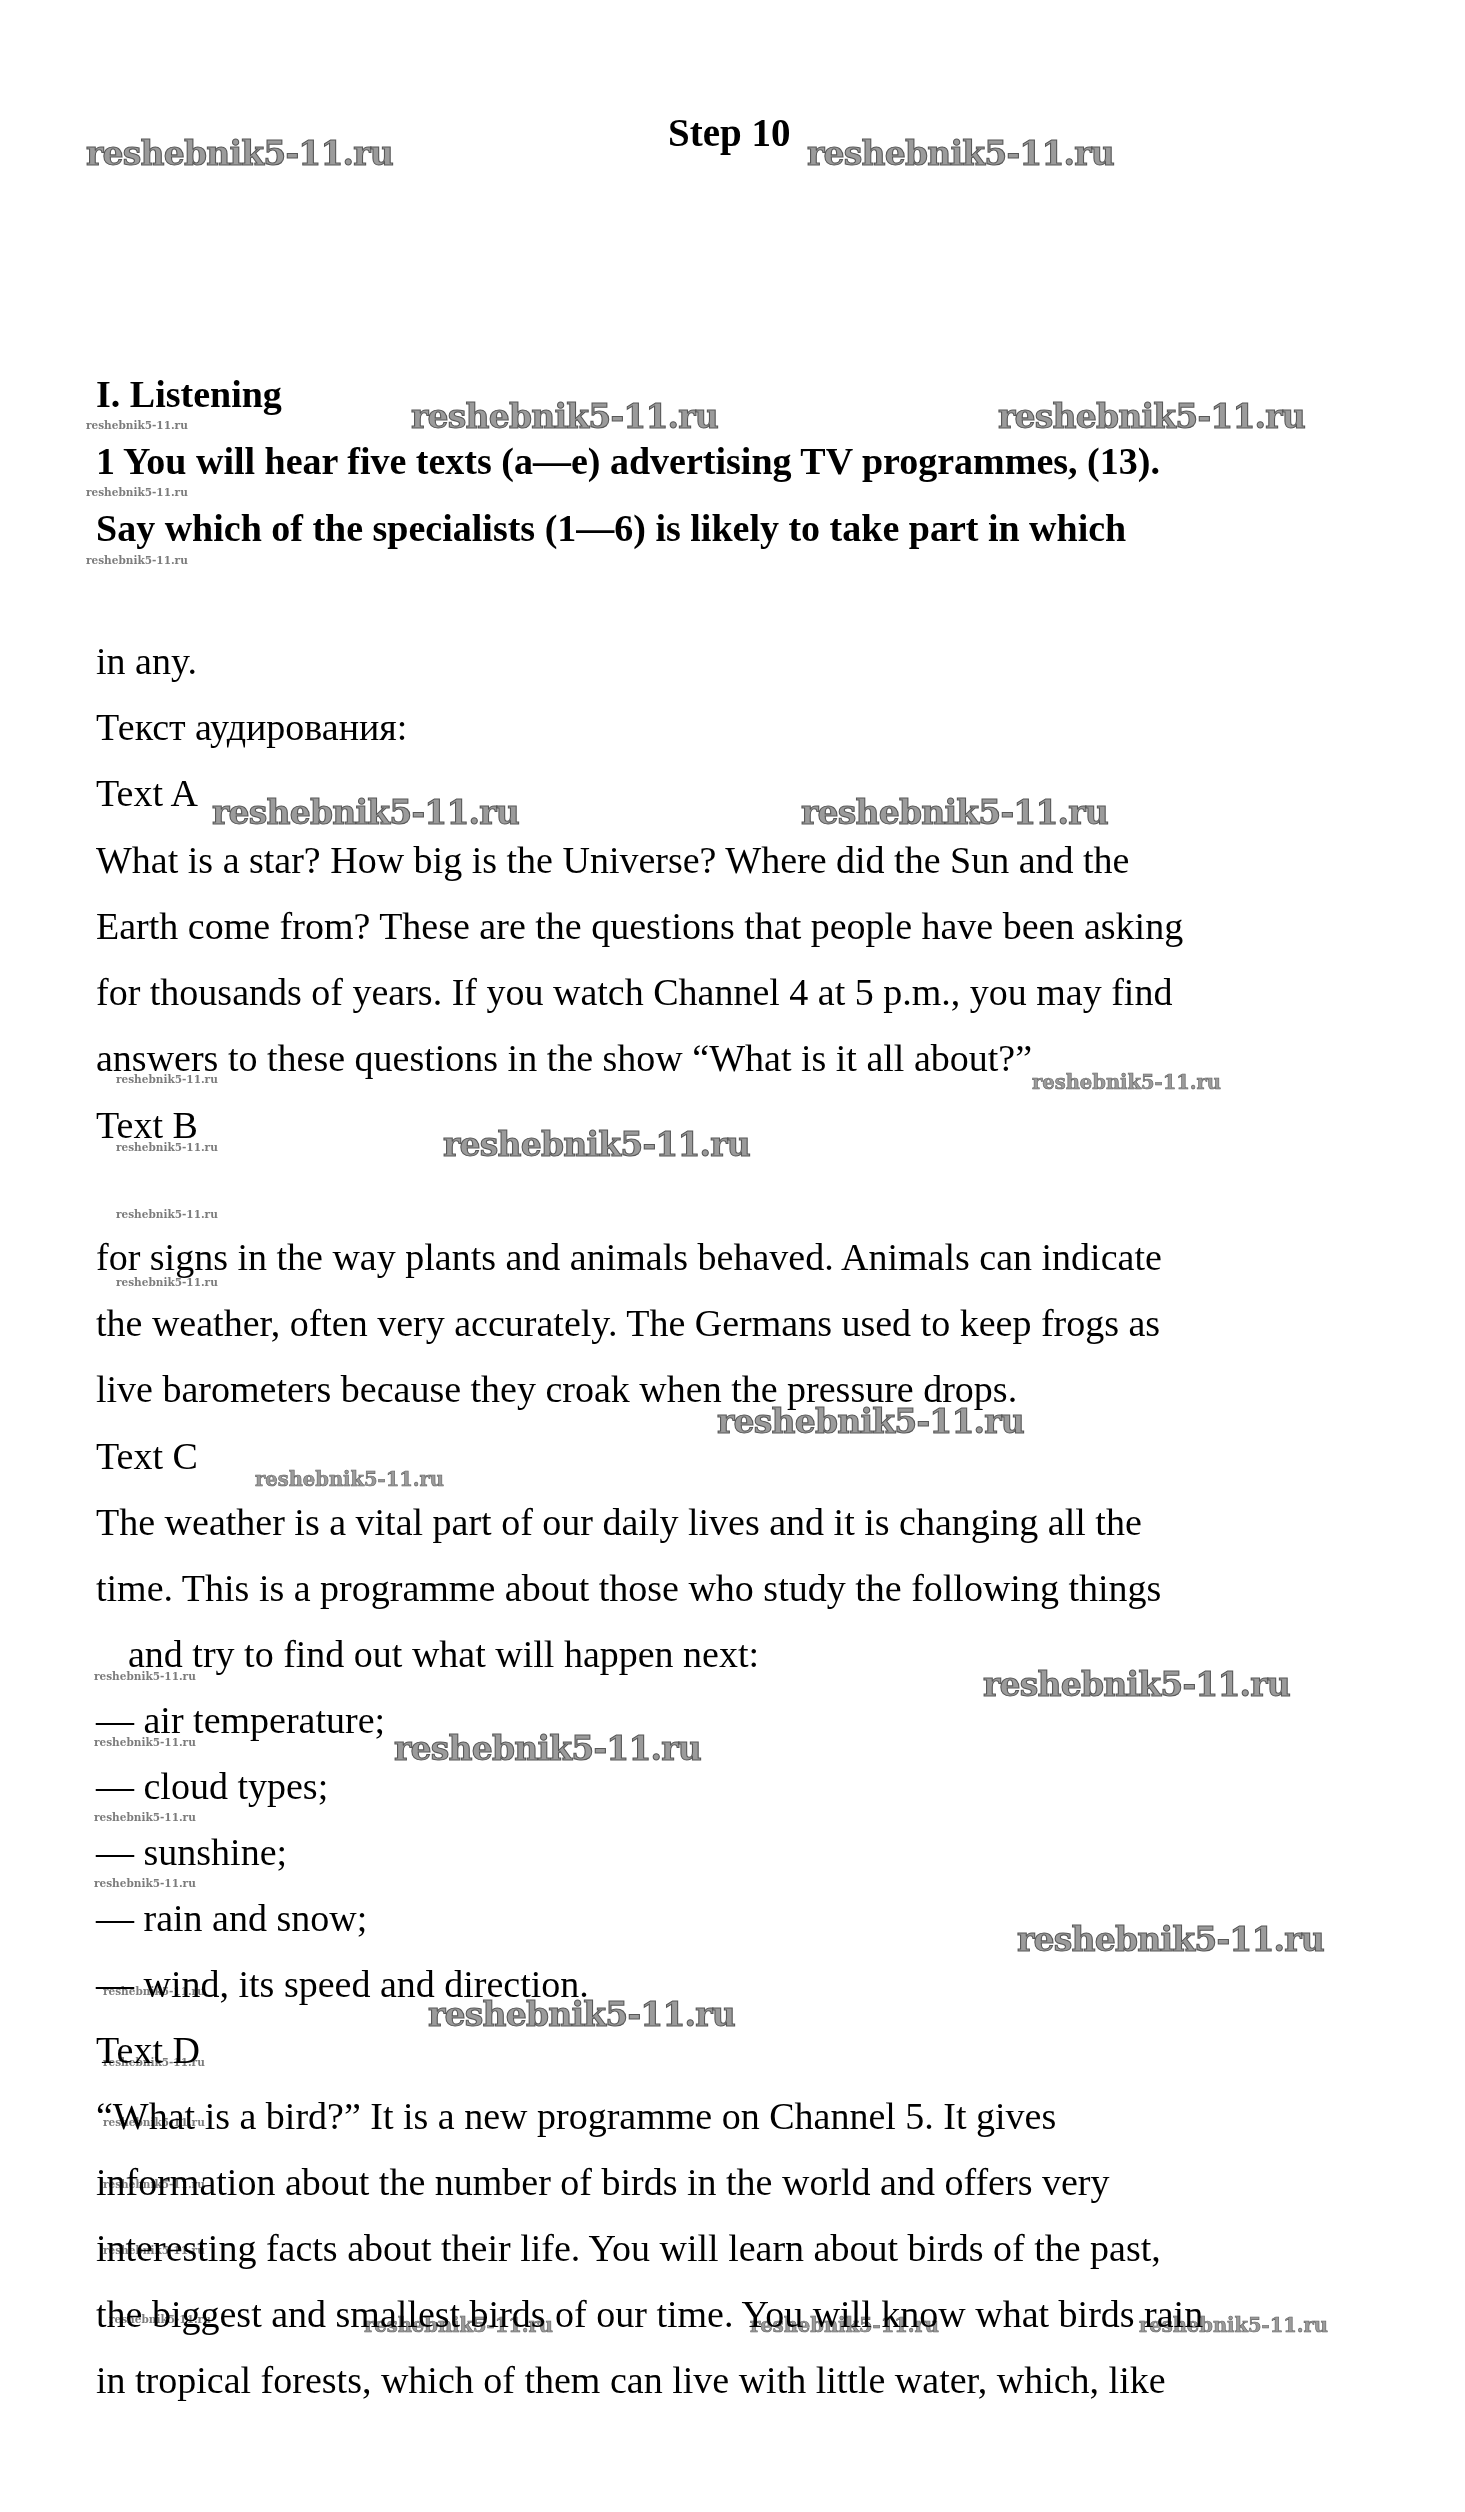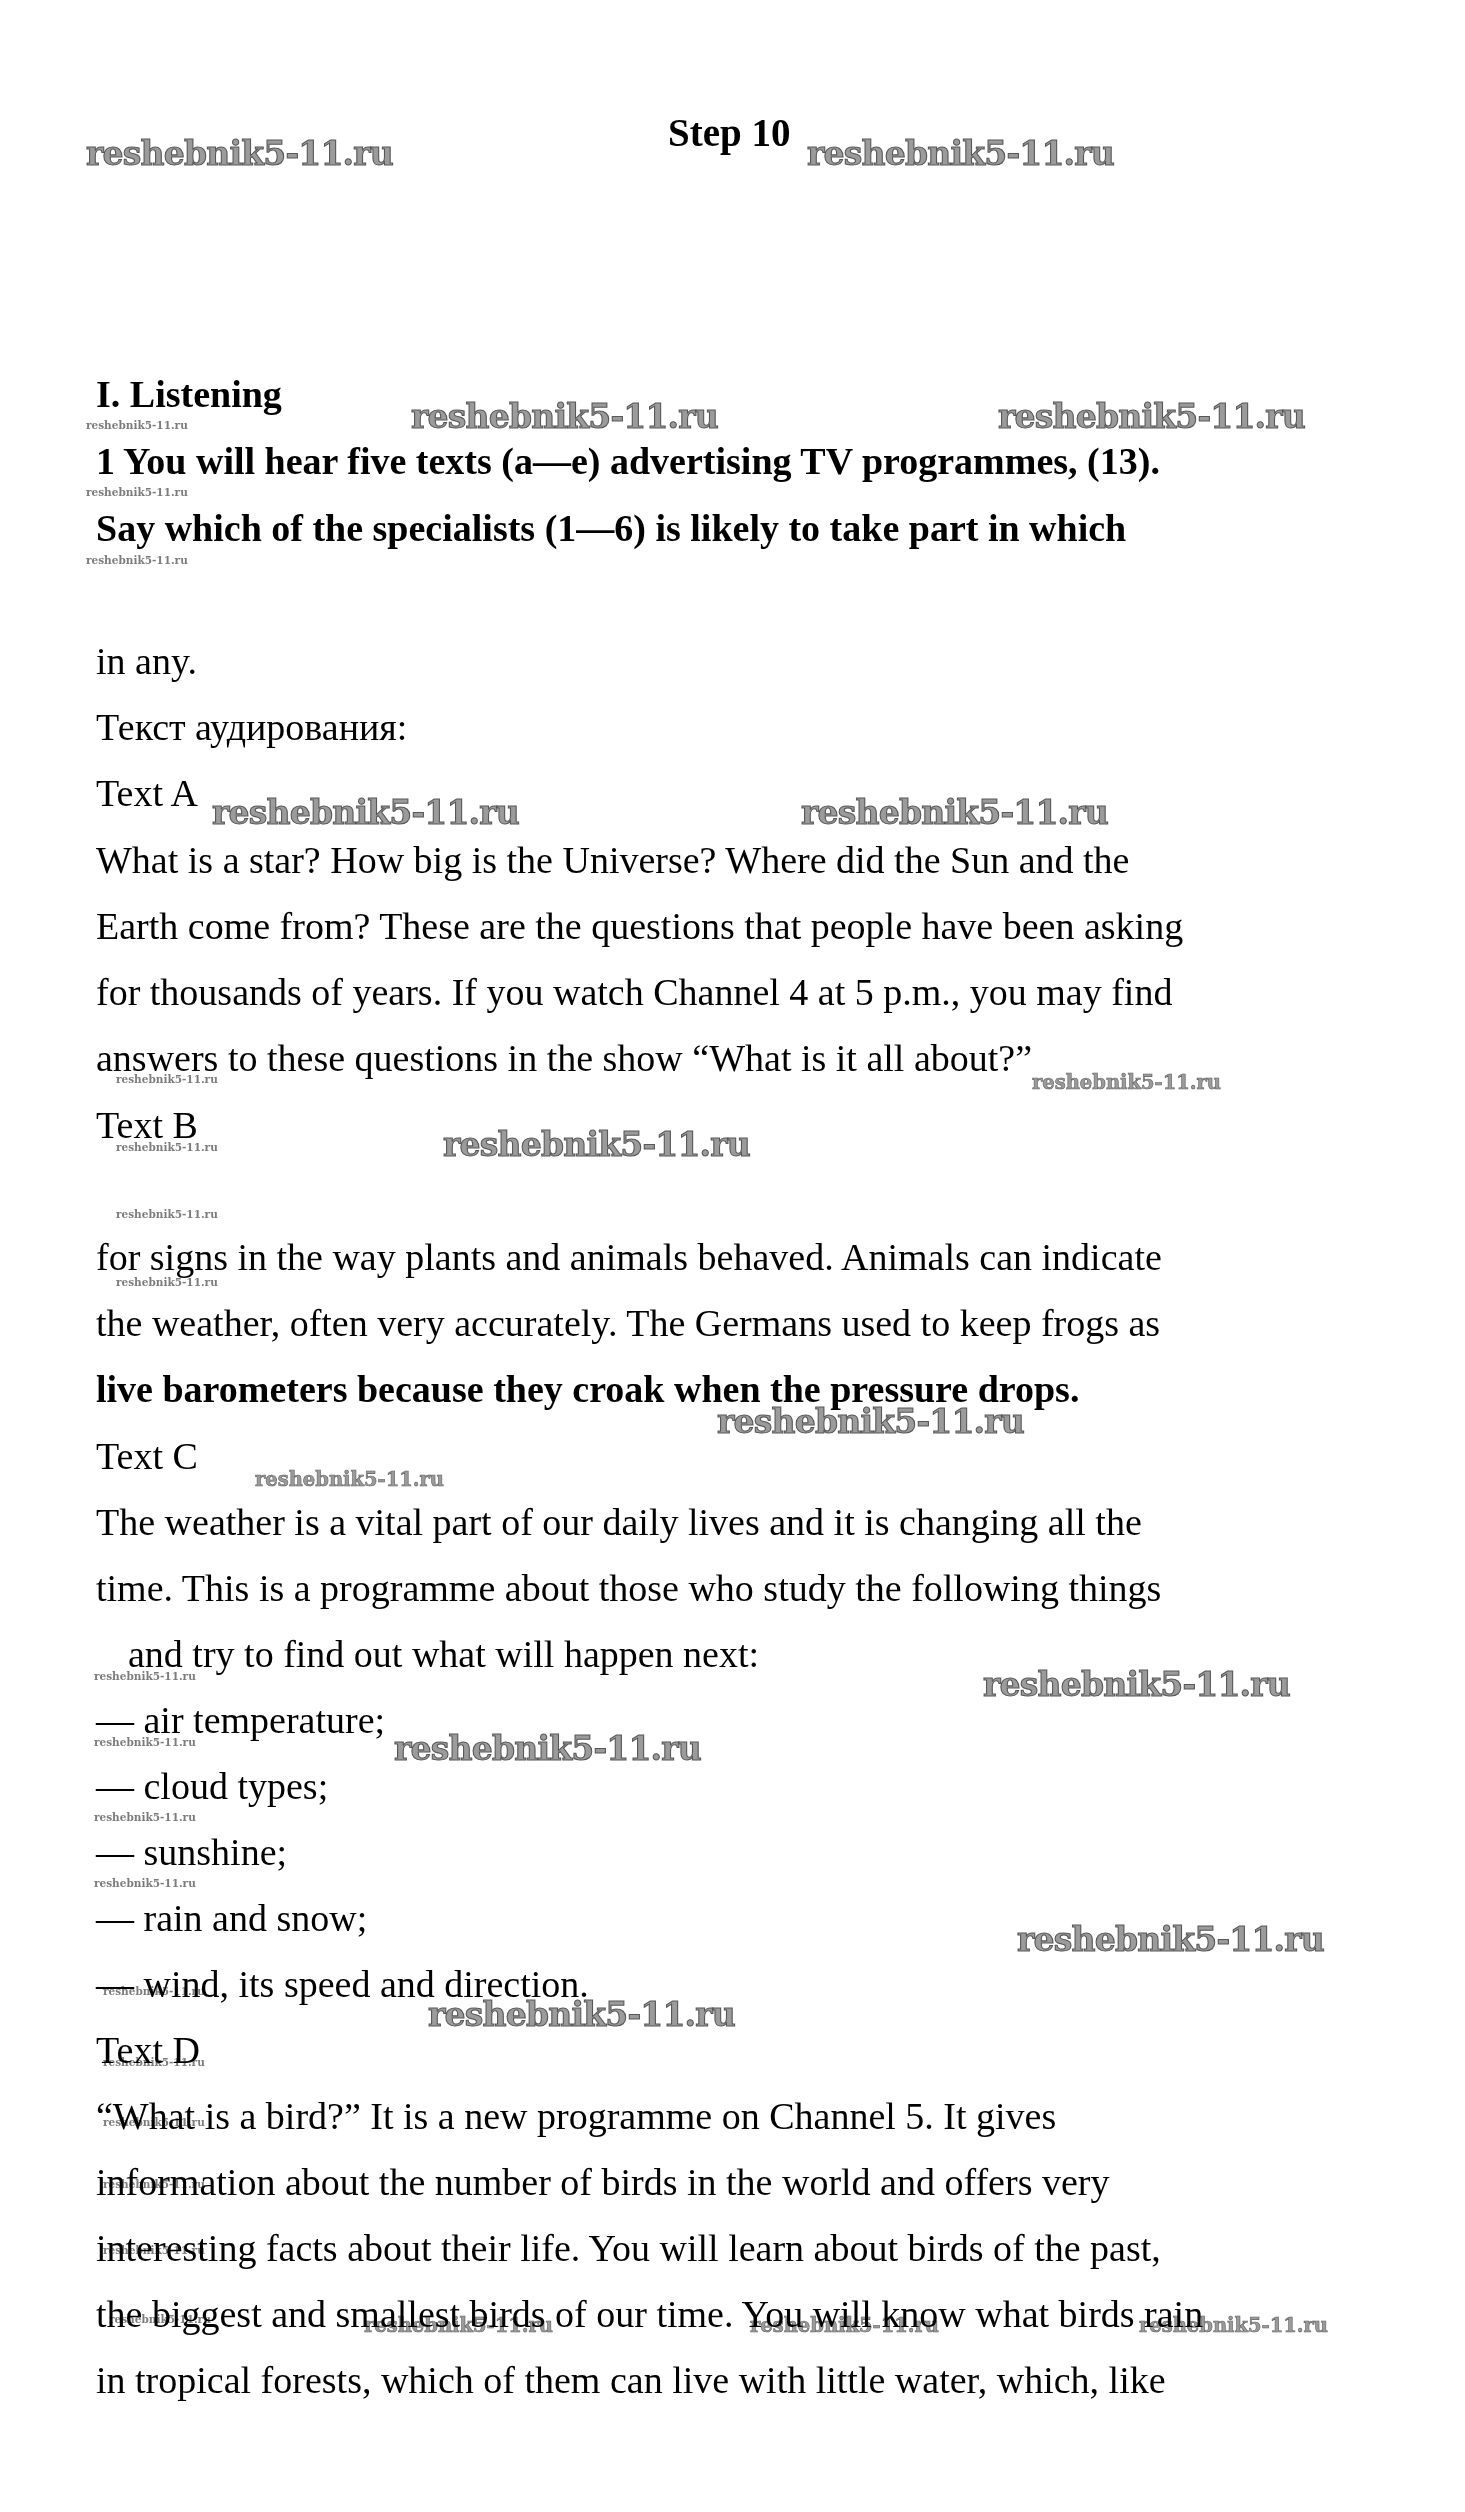--- a/index.html
+++ b/index.html
@@ -94,21 +94,21 @@
 
   <div class="line" style="top:771px;">Text A</div>
   <div class="line" style="top:838px;">What is a star? How big is the Universe? Where did the Sun and the</div>
   <div class="line" style="top:904px;">Earth come from? These are the questions that people have been asking</div>
   <div class="line" style="top:970px;">for thousands of years. If you watch Channel 4 at 5 p.m., you may find</div>
   <div class="line" style="top:1036px;">answers to these questions in the show “What is it all about?”</div>
 
   <div class="line" style="top:1103px;">Text B</div>
   <div class="line" style="top:1235px;text-align:center;">for signs in the way plants and animals behaved. Animals can indicate</div>
   <div class="line" style="top:1301px;">the weather, often very accurately. The Germans used to keep frogs as</div>
-  <div class="line" style="top:1367px;font-weight:bold;">live barometers because they croak when the pressure drops.</div>
+  <div class="line" style="top:1367px;">live barometers because they croak when the pressure drops.</div>
 
   <div class="line" style="top:1434px;">Text C</div>
   <div class="line" style="top:1500px;">The weather is a vital part of our daily lives and it is changing all the</div>
   <div class="line" style="top:1566px;text-align:right;">time. This is a programme about those who study the following things</div>
   <div class="line" style="top:1632px;margin-left:32px;">and try to find out what will happen next:</div>
   <div class="line" style="top:1698px;">— air temperature;</div>
   <div class="line" style="top:1764px;">— cloud types;</div>
   <div class="line" style="top:1830px;">— sunshine;</div>
   <div class="line" style="top:1896px;">— rain and snow;</div>
   <div class="line" style="top:1962px;">— wind, its speed and direction.</div>

